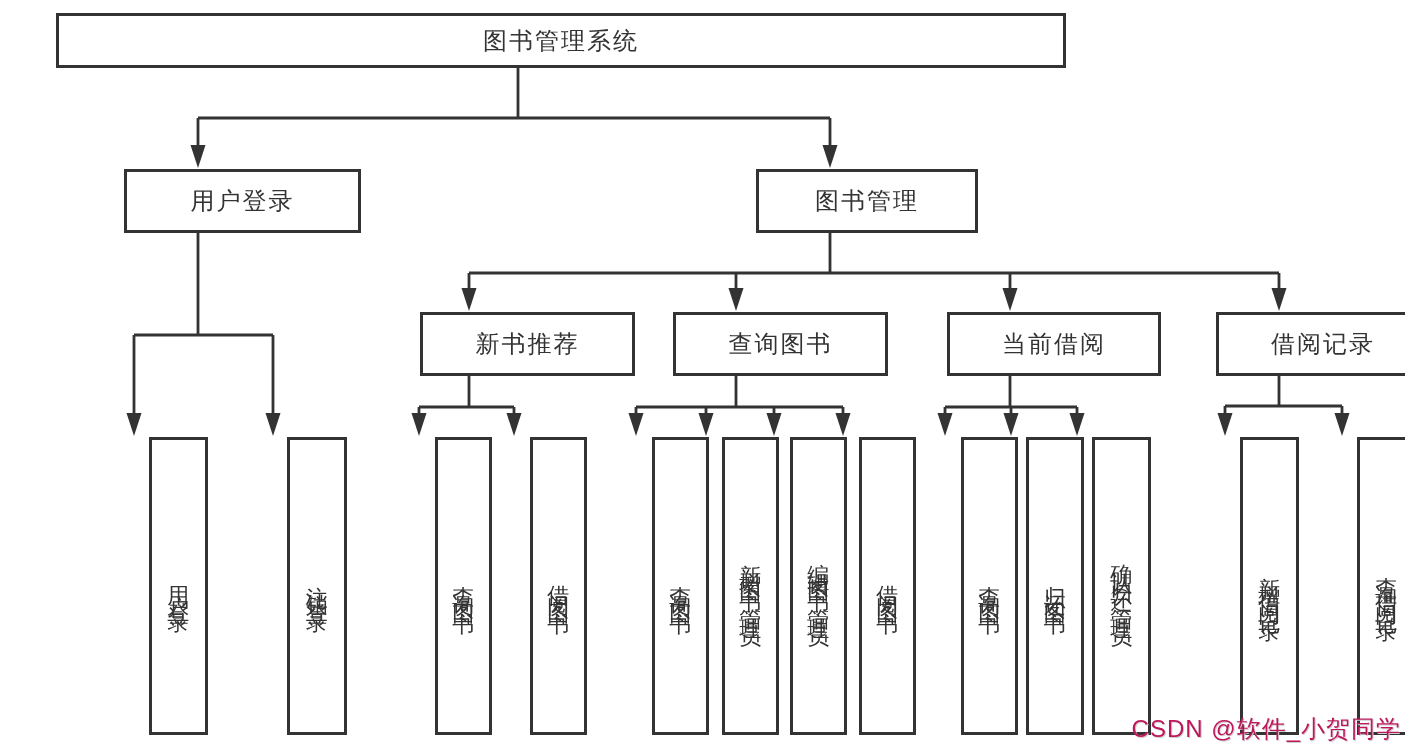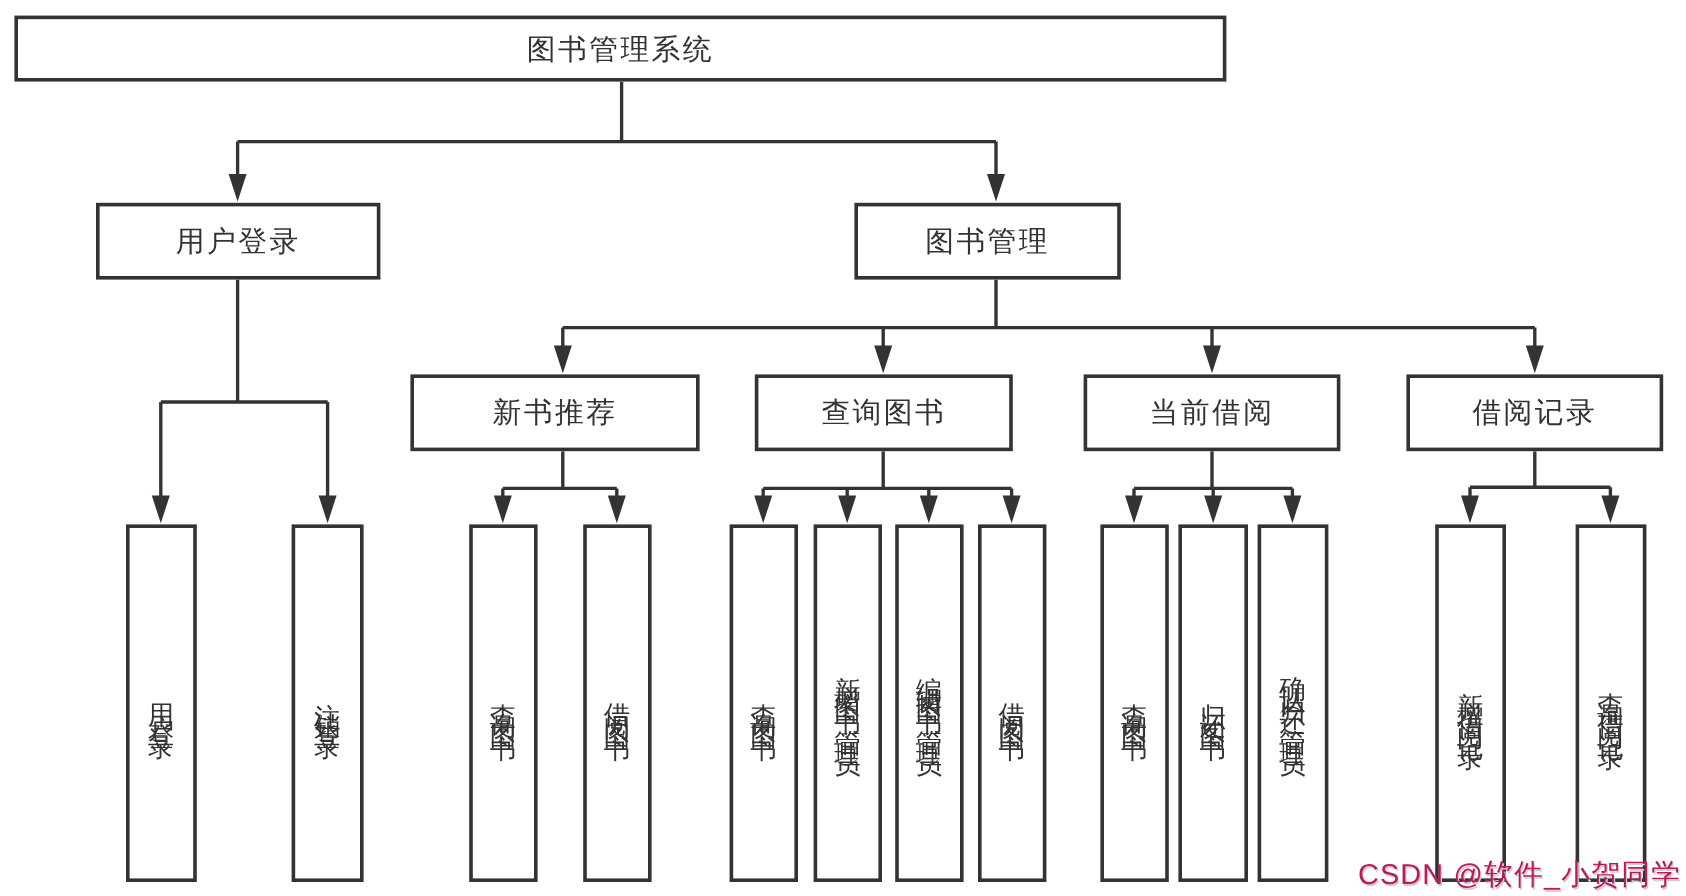--- a/index.html
+++ b/index.html
@@ -25,20 +25,21 @@
   }
   .node {
     position: absolute;
     box-sizing: border-box;
     border: 3px solid #333333;
     background: #ffffff;
     display: flex;
     align-items: center;
     justify-content: center;
     color: #333333;
+    margin-left: 44px;
   }
   .hbox span {
     font-size: 24px;
     letter-spacing: 2px;
     white-space: nowrap;
   }
   .vbox {
     top: 437px;
     height: 298px;
   }
@@ -103,21 +104,21 @@
     <span>图书管理系统</span>
   </div>
 
   <div class="node hbox" style="left:80px; top:169px; width:237px; height:64px;">
     <span>用户登录</span>
   </div>
   <div class="node hbox" style="left:712px; top:169px; width:222px; height:64px;">
     <span>图书管理</span>
   </div>
 
-  <div class="node hbox" style="left:342px; top:312px; width:241px; height:64px;">
+  <div class="node hbox" style="left:376px; top:312px; width:215px; height:64px;">
     <span>新书推荐</span>
   </div>
   <div class="node hbox" style="left:629px; top:312px; width:215px; height:64px;">
     <span>查询图书</span>
   </div>
   <div class="node hbox" style="left:903px; top:312px; width:214px; height:64px;">
     <span>当前借阅</span>
   </div>
   <div class="node hbox" style="left:1172px; top:312px; width:214px; height:64px;">
     <span>借阅记录</span>

